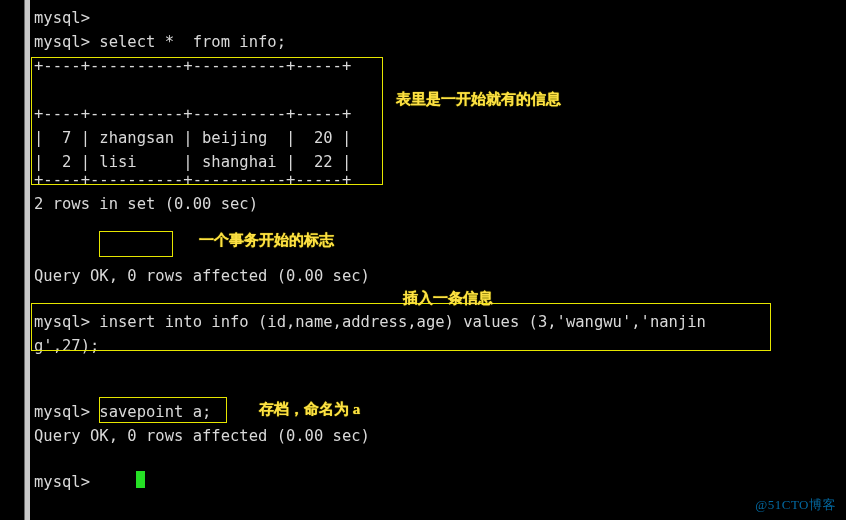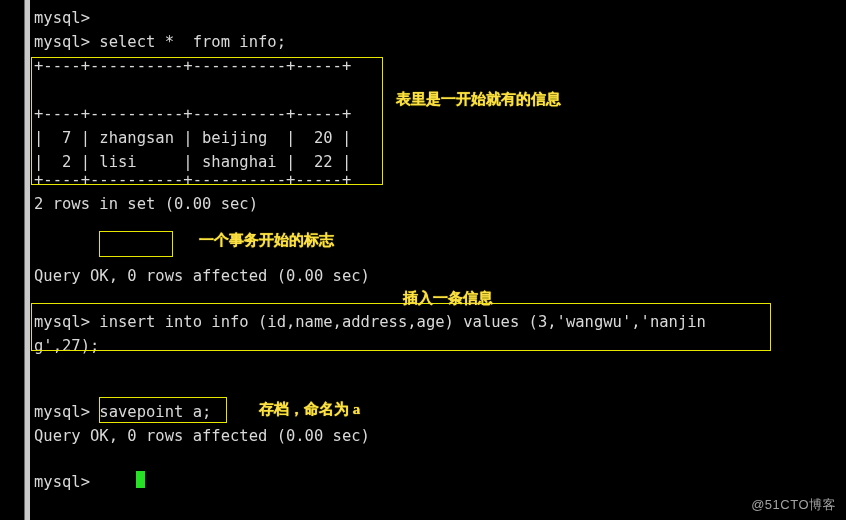--- a/index.html
+++ b/index.html
@@ -76,22 +76,22 @@
     width: 9px;
     height: 17px;
     background: #25e025;
   }
 
   
   #watermark {
     position: absolute;
     right: 10px;
     bottom: 6px;
-    color: #a3a3a3;
-    font-family: Liberation Sans, sans-serif;
+    color: #0369a1;
+    font-family: Liberation Serif, serif;
     font-size: 13px;
     letter-spacing: 0.5px;
     white-space: pre;
   }
 </style>
 </head>
 <body>
 
 <div id="screen">
 

